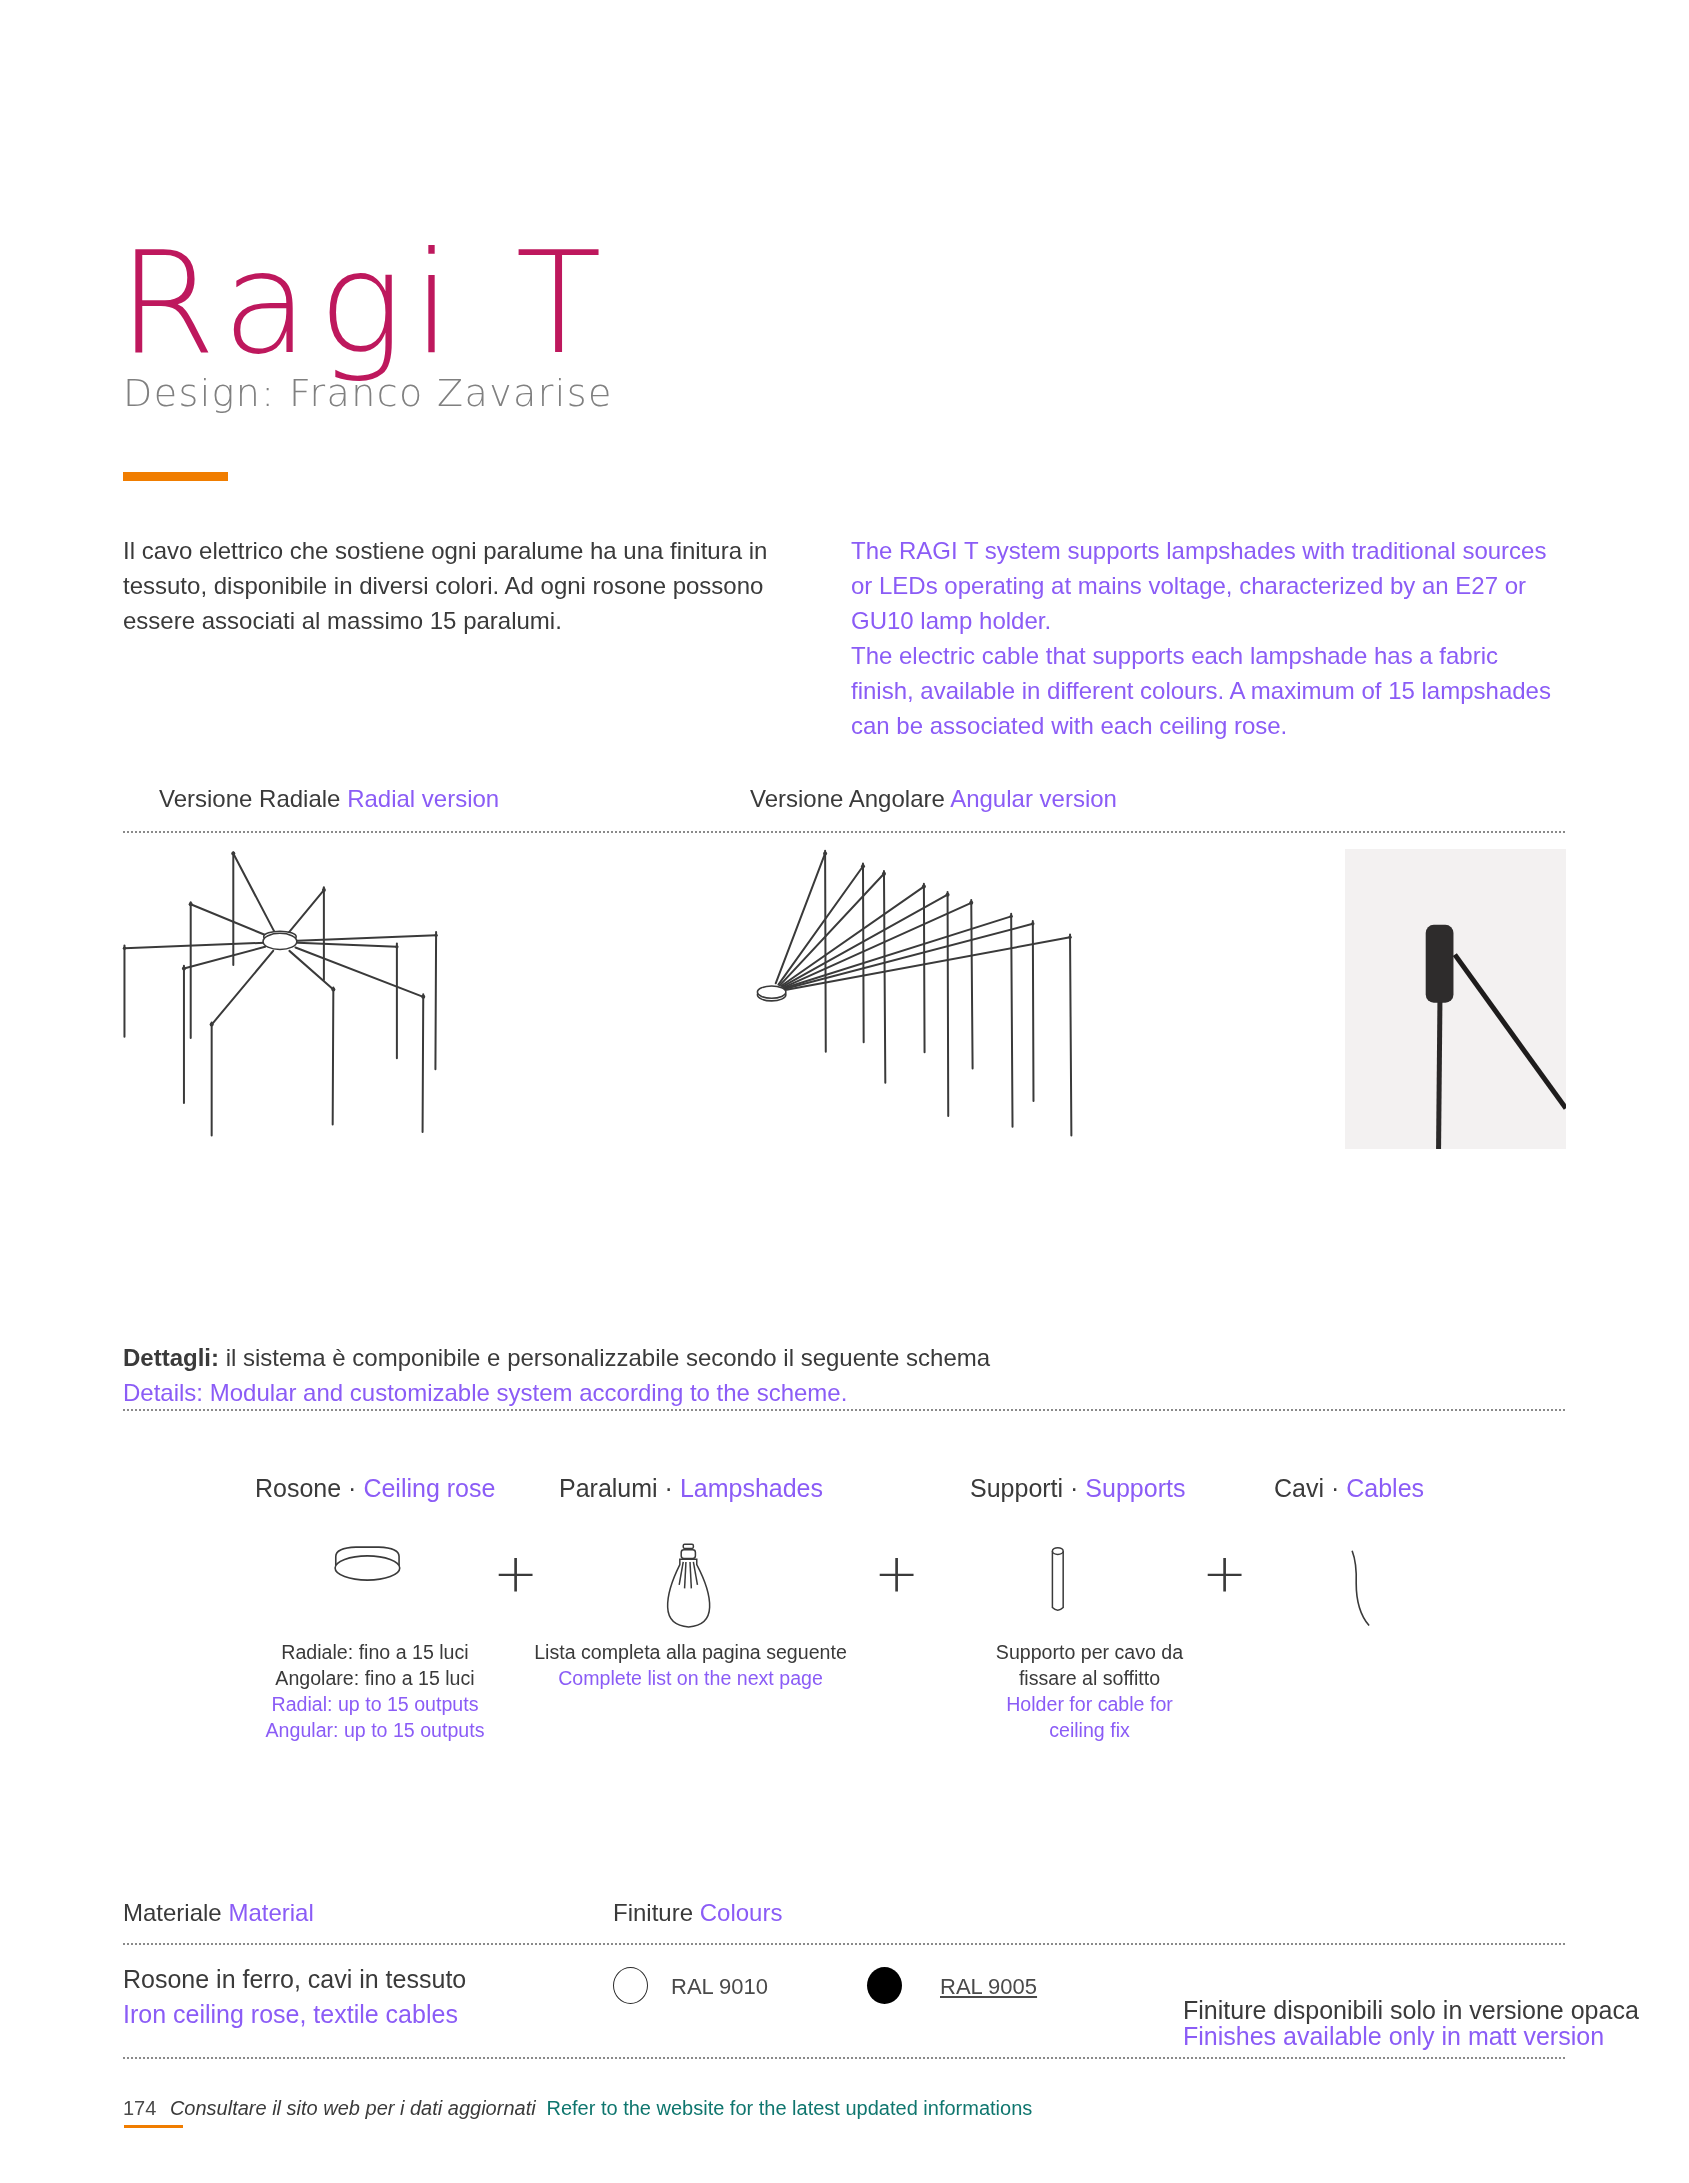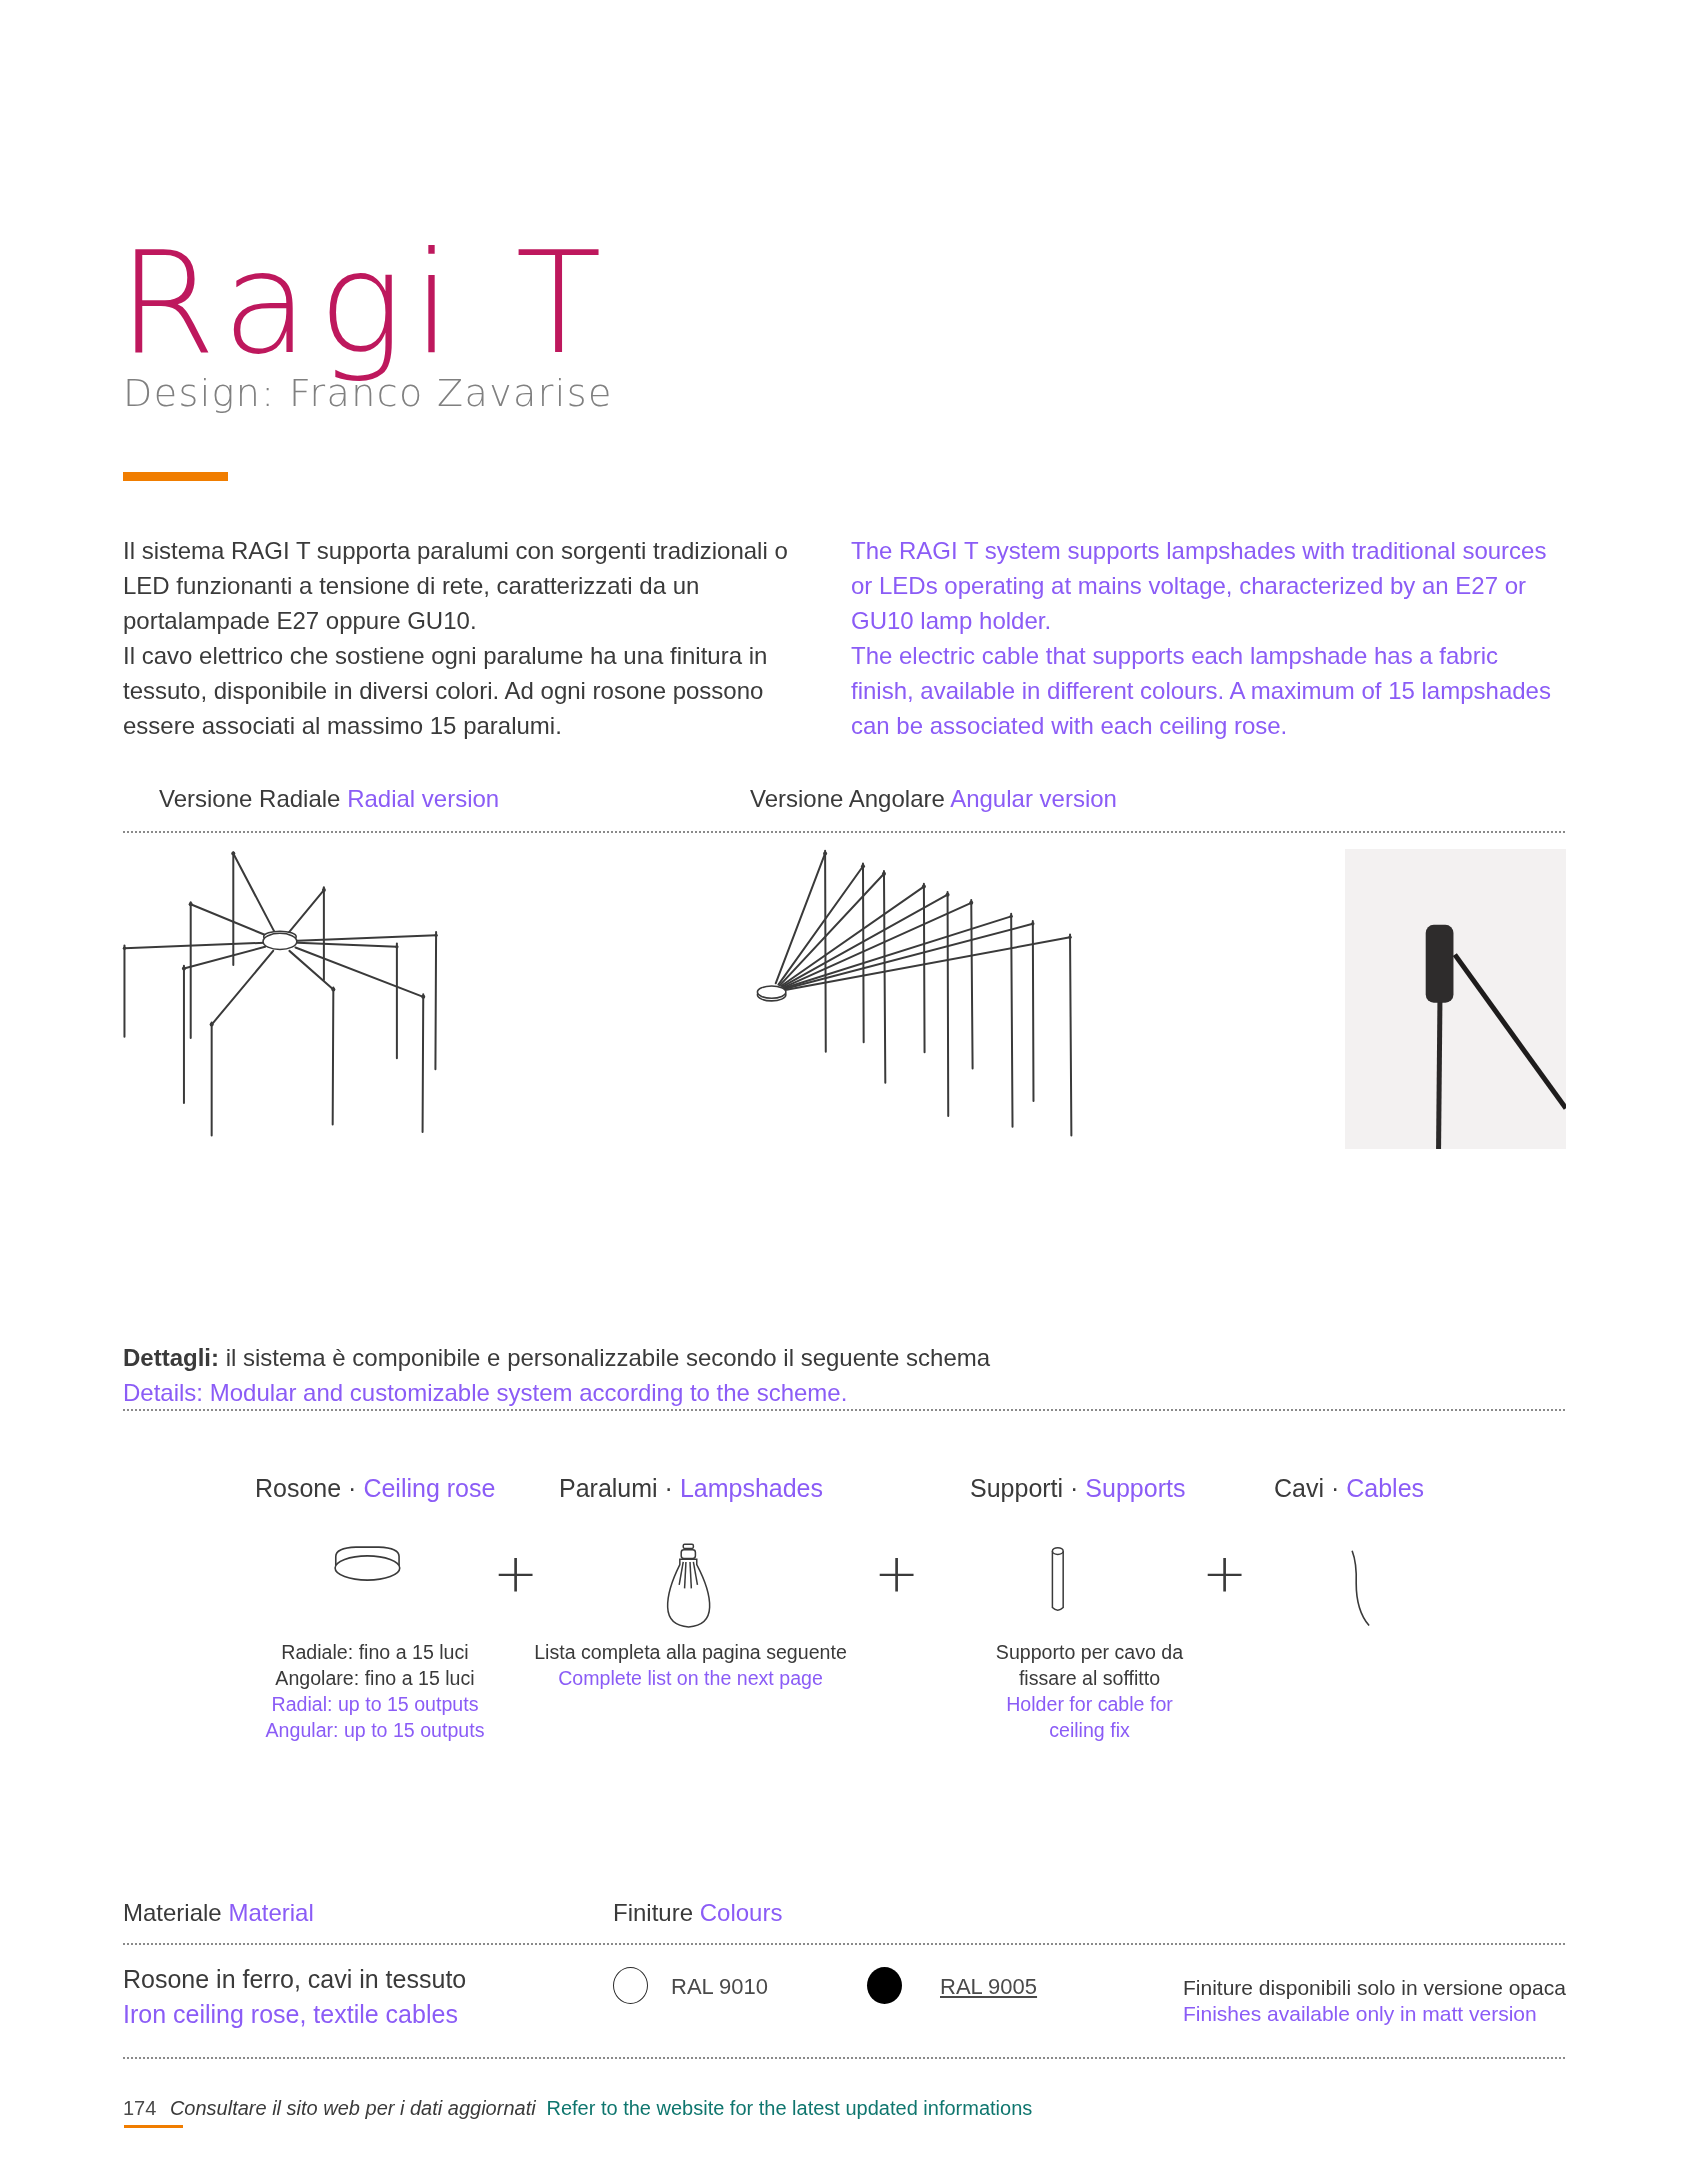--- a/index.html
+++ b/index.html
@@ -27,37 +27,36 @@
   .dotted { left: 123px; width: 1442px; height: 0; border-top: 2px dotted #8a8a8a; }
   .photo { left: 1345px; top: 849px; width: 221px; height: 300px; background: #f3f1f1; overflow: hidden; }
   .details { left: 123px; top: 1340px; font-size: 24px; line-height: 35px; white-space: nowrap; }
   .details .b { font-weight: bold; }
   .comp-head { top: 1476px; font-size: 25px; white-space: nowrap; line-height: 1; }
   .comp-desc { font-size: 19.6px; line-height: 26px; text-align: center; }
   .plus { font-size: 54px; font-weight: 200; color: #3a3a3a; line-height: 1; font-family: "DejaVu Sans", sans-serif; }
   .mat { font-size: 25px; line-height: 35px; white-space: nowrap; }
   .swatch { width: 35px; height: 37px; border-radius: 50%; box-sizing: border-box; }
   .ral { font-size: 22px; color: #4a4a4a; white-space: nowrap; }
-  .finish-note { font-size: 21px; line-height: 26px; white-space: nowrap; }
+  .finish-note { font-size: 25px; line-height: 26px; white-space: nowrap; margin-top: 22px; }
   .footer { left: 123px; top: 2097px; font-size: 20px; white-space: nowrap; }
   .footer .num { color: #4a4a4a; margin-right: 13.5px; }
   .footer .it { font-style: italic; color: #3a3a3a; margin-right: 10.8px; }
   .footer .itg { color: #0f766e; }
   .footer-bar { left: 124px; top: 2125px; width: 59px; height: 2.7px; background: #f07d00; }
   svg line, svg path, svg ellipse, svg rect { vector-effect: non-scaling-stroke; }
 </style>
 </head>
 <body>
 
 <div class="abs title">Ragi T</div>
 <div class="abs subtitle">Design: Franco Zavarise</div>
 <div class="abs accent-bar"></div>
 
 <div class="abs intro dark" style="left:123px;">
-  <p>Il sistema RAGI T supporta paralumi con sorgenti tradizionali o LED funzionanti a tensione di rete, caratterizzati da un portalampade E27 oppure GU10.</p>
   <p>Il cavo elettrico che sostiene ogni paralume ha una finitura in tessuto, disponibile in diversi colori. Ad ogni rosone possono essere associati al massimo 15 paralumi.</p>
 </div>
 <div class="abs intro grey" style="left:851px; width:710px;">
   <p>The RAGI T system supports lampshades with traditional sources or LEDs operating at mains voltage, characterized by an E27 or GU10 lamp holder.</p>
   <p>The electric cable that supports each lampshade has a fabric finish, available in different colours. A maximum of 15 lampshades can be associated with each ceiling rose.</p>
 </div>
 
 <div class="abs section-head" style="left:123px; top:787px;margin-left:36px;">
   <span class="dark">Versione Radiale</span>
   <span class="grey">Radial version</span>

